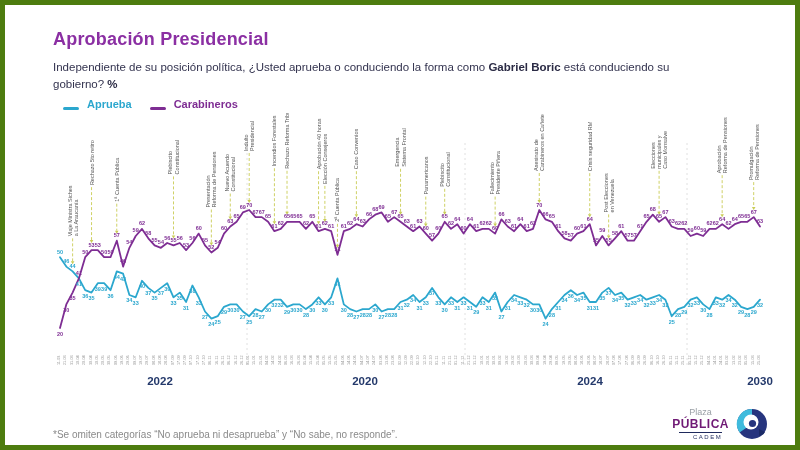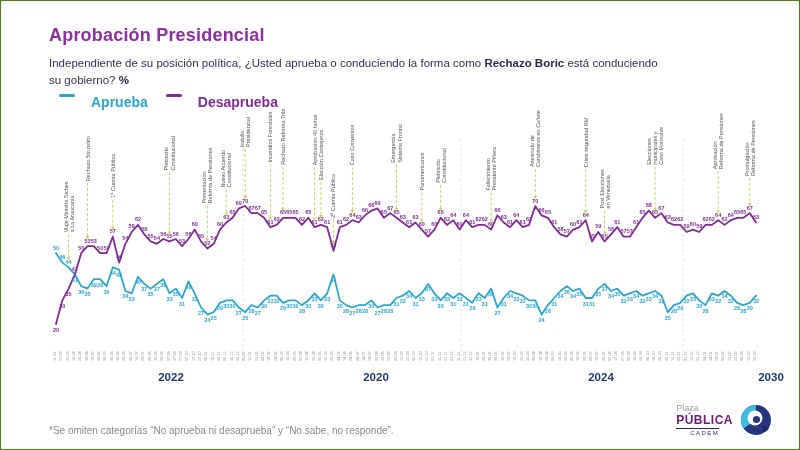--- a/index.html
+++ b/index.html
@@ -1,54 +1,54 @@
 <!DOCTYPE html>
 <html><head>
 <meta charset="utf-8">
 <style>
   html,body{margin:0;padding:0;background:#fff;}
   #slide{position:relative;width:800px;height:450px;background:#fff;overflow:hidden;
-         font-family:"Liberation Sans",sans-serif;border:1px solid #4d7c0f;box-sizing:border-box;}
+         font-family:"Liberation Sans",sans-serif;border:5px solid #4d7c0f;box-sizing:border-box;}
   #title{position:absolute;left:48px;top:24px;font-size:18px;font-weight:bold;color:#8B2FA3;letter-spacing:.2px;}
   #subtitle{position:absolute;left:48px;top:54px;width:620px;font-size:11.5px;line-height:1.5;color:#33334F;}
   #subtitle b{color:#2B2B45;}
   #legend{position:absolute;left:58px;top:93px;display:flex;gap:18px;align-items:center;}
-  .leg-item{display:flex;align-items:flex-start;gap:16px;font-size:14px;font-weight:bold;}
+  .leg-item{display:flex;align-items:flex-end;gap:8px;font-size:11px;font-weight:bold;}
   .leg-swatch{width:16px;height:3px;border-radius:2px;display:inline-block;}
   #chart-wrap{position:absolute;left:40px;top:108px;width:730px;height:260px;}
   svg text{font-family:"Liberation Sans",sans-serif;}
   .tick{font-size:3.8px;fill:#999;}
   .dlbl{font-size:5.5px;font-weight:bold;text-anchor:middle;}
   .albl{font-size:5.5px;fill:#555;}
-  #years{position:absolute;left:15px;top:370px;width:700px;height:20px;}
+  #years{position:absolute;left:0;top:370px;width:700px;height:20px;}
   .year{position:absolute;transform:translateX(-50%);font-size:11.5px;font-weight:bold;color:#24396B;}
   #footnote{position:absolute;left:48px;top:424px;font-size:10px;color:#8A8A8A;}
   #logo{position:absolute;right:26px;top:402px;display:flex;align-items:center;gap:6px;}
-  #logo-text{display:flex;flex-direction:column;align-items:flex-start;line-height:1;margin-left:35px;}
+  #logo-text{display:flex;flex-direction:column;align-items:center;line-height:1;margin-left:35px;}
   #logo-line1{font-size:9px;color:#9AA0A6;margin-bottom:1px;}
   #logo-line2{font-size:12px;font-weight:bold;color:#701a75;letter-spacing:.5px;}
   #logo-line3{font-size:6px;color:#1F2A5C;letter-spacing:1.5px;margin-top:2px;
               border-top:1px solid #1F2A5C;padding-top:1px;padding-left:14px;}
 </style>
 </head>
 <body>
 
 <div id="slide">
   <div id="title" style="color: rgb(139, 47, 163);">Aprobación Presidencial</div>
 
-  <div id="subtitle"><span>Independiente de su posición política, ¿Usted aprueba o conduciendo la forma como </span><b>Rechazo Boric</b><span> está conduciendo su gobierno? </span><b>%</b></div>
+  <div id="subtitle"><span>Independiente de su posición política, ¿Usted aprueba o conduciendo la forma como </span><b>Gabriel Boric</b><span> está conduciendo su gobierno? </span><b>%</b></div>
 
   <div id="legend">
     <div class="leg-item">
       <span class="leg-swatch" id="sw0" style="background: rgb(43, 167, 206);"></span>
       <span id="lg0" style="color: rgb(43, 167, 206);">Aprueba</span>
     </div>
     <div class="leg-item">
       <span class="leg-swatch" id="sw1" style="background: rgb(126, 45, 147);"></span>
-      <span id="lg1" style="color: rgb(126, 45, 147);">Desaprueba</span>
+      <span id="lg1" style="color: rgb(126, 45, 147);">Carabineros</span>
     </div>
   </div>
 
   <div id="chart-wrap">
     <svg id="chart-svg" width="730" height="260" viewBox="0 0 730 260">
         <line x1="202" x2="202" y1="30" y2="252" stroke="#d8d8d8" stroke-width="0.8" stroke-dasharray="2 3"></line>
         <line x1="420" x2="420" y1="30" y2="252" stroke="#d8d8d8" stroke-width="0.8" stroke-dasharray="2 3"></line>
         <line x1="642" x2="642" y1="30" y2="252" stroke="#d8d8d8" stroke-width="0.8" stroke-dasharray="2 3"></line>
         <text x="15" y="252" class="tick" text-anchor="start" transform="rotate(-90 15 252)">11-03</text>
         <text x="21.306306306306308" y="252" class="tick" text-anchor="start" transform="rotate(-90 21.306306306306308 252)">21-03</text>

